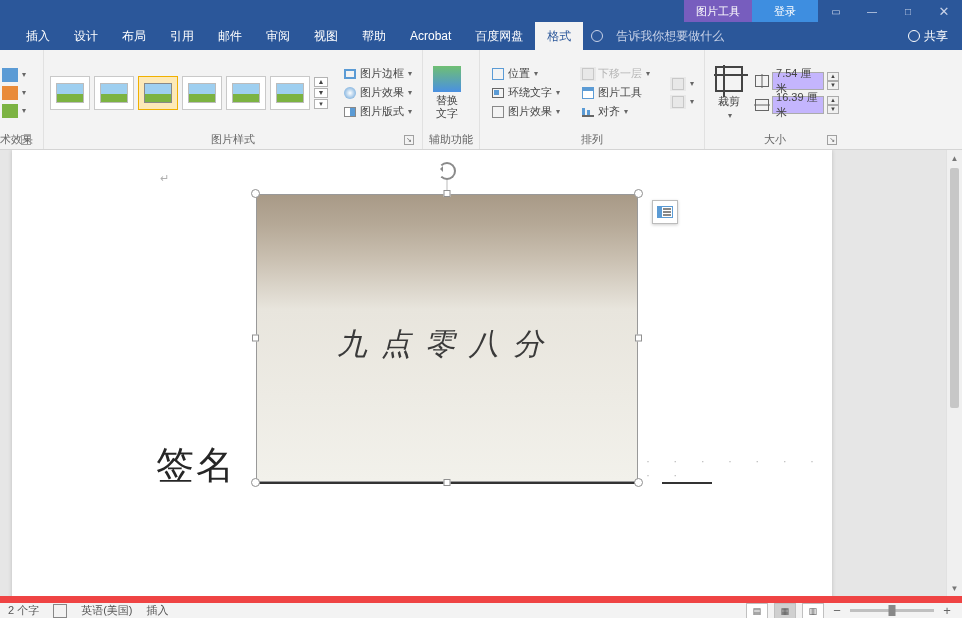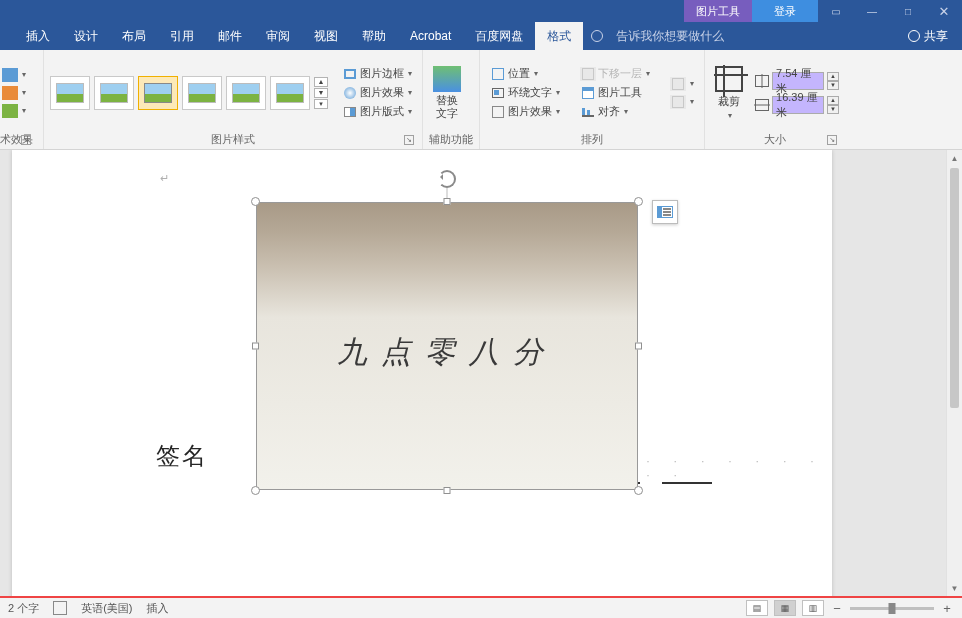--- a/index.html
+++ b/index.html
@@ -65,47 +65,47 @@
 .size-ico { width: 14px; height: 12px; border: 1px solid #666; position: relative; }
 .size-ico.h::after { content:""; position:absolute; left:50%; top:-2px; bottom:-2px; width:1px; background:#666; transform:translateX(-50%);}
 .size-ico.w::after { content:""; position:absolute; top:50%; left:-2px; right:-2px; height:1px; background:#666; transform:translateY(-50%);}
 .size-input { width: 52px; height: 18px; border: 1px solid #ababab; background: #c4b5fd; font-size: 11px; padding: 0 3px; display: flex; align-items: center; }
 .spinner { width: 12px; height: 18px; display: flex; flex-direction: column; }
 .spinner span { flex:1; border: 1px solid #ababab; background: #f0f0f0; font-size: 6px; display:flex; align-items:center; justify-content:center; }
 
 .doc-area { position: relative; height: 446px; background: #e6e6e6; overflow: hidden; }
 .page { position: absolute; left: 12px; top: 0; width: 820px; height: 600px; background: #fff; box-shadow: 0 0 4px rgba(0,0,0,0.18); }
 .para-mark { position: absolute; left: 148px; top: 22px; color: #b0b0b0; font-size: 11px; }
-.sign-text { position: absolute; left: 144px; top: 290px; font-size: 24px; font-family: "SimSun", serif; color: #262626; letter-spacing: 2px; }
+.sign-text { position: absolute; left: 144px; top: 290px; font-size: 38px; font-family: "SimSun", serif; color: #262626; letter-spacing: 2px; }
 .sign-line { position: absolute; left: 244px; top: 332px; width: 384px; height: 2px; background: #333; }
 .sign-line2 { position: absolute; left: 650px; top: 332px; width: 50px; height: 2px; background: #333; }
 .dots { position: absolute; left: 634px; top: 304px; color: #b8b8b8; font-size: 12px; letter-spacing: 10px; }
 
-.pic-sel { position: absolute; left: 244px; top: 52px; width: 382px; height: 288px; text-align: center; }
+.pic-sel { position: absolute; left: 244px; top: 44px; width: 382px; height: 288px; text-align: center; }
 .pic-img { width: 100%; height: 100%; background: linear-gradient(180deg, #a89a87 0%, #b5a896 10%, #c9bfb0 22%, #e8e5dd 40%, #f2f1eb 100%); border: 1px solid #999; }
 .pic-text { position: absolute; left: 50%; top: 52%; transform: translate(-50%,-50%); font-size: 30px; font-family: "KaiTi","STKaiti",serif; color: #3a3a3a; letter-spacing: 14px; white-space: nowrap; font-style: italic; }
 .handle { position: absolute; width: 9px; height: 9px; background: #fff; border: 1px solid #909090; border-radius: 50%; }
 .handle.sq { border-radius: 0; width: 7px; height: 7px; }
 .h-tl { left:-5px; top:-5px; } .h-tr { right:-5px; top:-5px; } .h-bl { left:-5px; bottom:-5px; } .h-br { right:-5px; bottom:-5px; }
 .h-tm { left:50%; top:-4px; transform:translateX(-50%);} .h-bm { left:50%; bottom:-4px; transform:translateX(-50%);}
 .h-ml { left:-4px; top:50%; transform:translateY(-50%);} .h-mr { right:-4px; top:50%; transform:translateY(-50%);}
 .rotate-handle { position: absolute; left: 50%; top: -32px; transform: translateX(-50%); width: 18px; height: 18px; border: 2px solid #8a8a8a; border-radius: 50%; border-left-color: transparent; }
 .rotate-handle::after { content:""; position:absolute; width:0; height:0; border:3px solid transparent; border-right-color:#8a8a8a; left:-3px; top:2px; }
 .rotate-line { position: absolute; left: 50%; top: -14px; width: 1px; height: 10px; background: #bcbcbc; transform: translateX(-50%);}
 
 .layout-opts { position: absolute; left: 640px; top: 50px; width: 26px; height: 24px; background: #fff; border: 1px solid #bcbcbc; box-shadow: 0 1px 3px rgba(0,0,0,0.2); display:flex; align-items:center; justify-content:center; }
 .layout-opts-inner { width: 16px; height: 12px; border: 1px solid #5b9bd5; background: linear-gradient(90deg,#5b9bd5 30%,transparent 30%); position:relative;}
 .layout-opts-inner::after { content:""; position:absolute; right:1px; top:1px; width:8px; height:2px; background:#888; box-shadow: 0 3px 0 #888, 0 6px 0 #888;}
 
 .scrollbar-v { position: absolute; right: 0; top: 0; bottom: 0; width: 16px; background: #f0f0f0; border-left: 1px solid #e1e1e1; }
 .scrollbar-v .thumb { position: absolute; left: 3px; right: 3px; top: 18px; height: 240px; background: #c7c7c7; border-radius: 2px; }
 .scrollbar-v .arr { position: absolute; left: 0; right: 0; height: 16px; display: flex; align-items: center; justify-content: center; font-size: 8px; color: #777; }
 .scrollbar-v .arr.up { top: 0; } .scrollbar-v .arr.dn { bottom: 0; }
 
-.statusbar { height: 22px; background: #f3f3f3; border-top: 2px solid #ef4444; display: flex; align-items: center; font-size: 11px; color: #555; padding: 0 8px; }
+.statusbar { height: 22px; background: #f3f3f3; border-top: 7px solid #ef4444; display: flex; align-items: center; font-size: 11px; color: #555; padding: 0 8px; }
 .statusbar .left { display: flex; gap: 14px; align-items: center; }
 .statusbar .right { margin-left: auto; display: flex; align-items: center; gap: 6px; }
 .view-btn { width: 22px; height: 16px; border: 1px solid #c0c0c0; background: #fff; display:flex; align-items:center; justify-content:center; font-size:9px;}
 .view-btn.active { background: #d0d0d0; }
 .zoom-slider { width: 84px; height: 3px; background: #c0c0c0; position: relative; }
 .zoom-slider::after { content:""; position:absolute; left:50%; top:-4px; width:7px; height:11px; background:#888; transform:translateX(-50%); }
 .zoom-btn { width: 14px; text-align: center; color: #666; font-size: 13px; }
 
 .disabled { color: #b5b5b5; text-align: center; }
 .disabled .ico * , .disabled .ico { border-color: #c8c8c8 !important; background: #e8e8e8 !important; }

